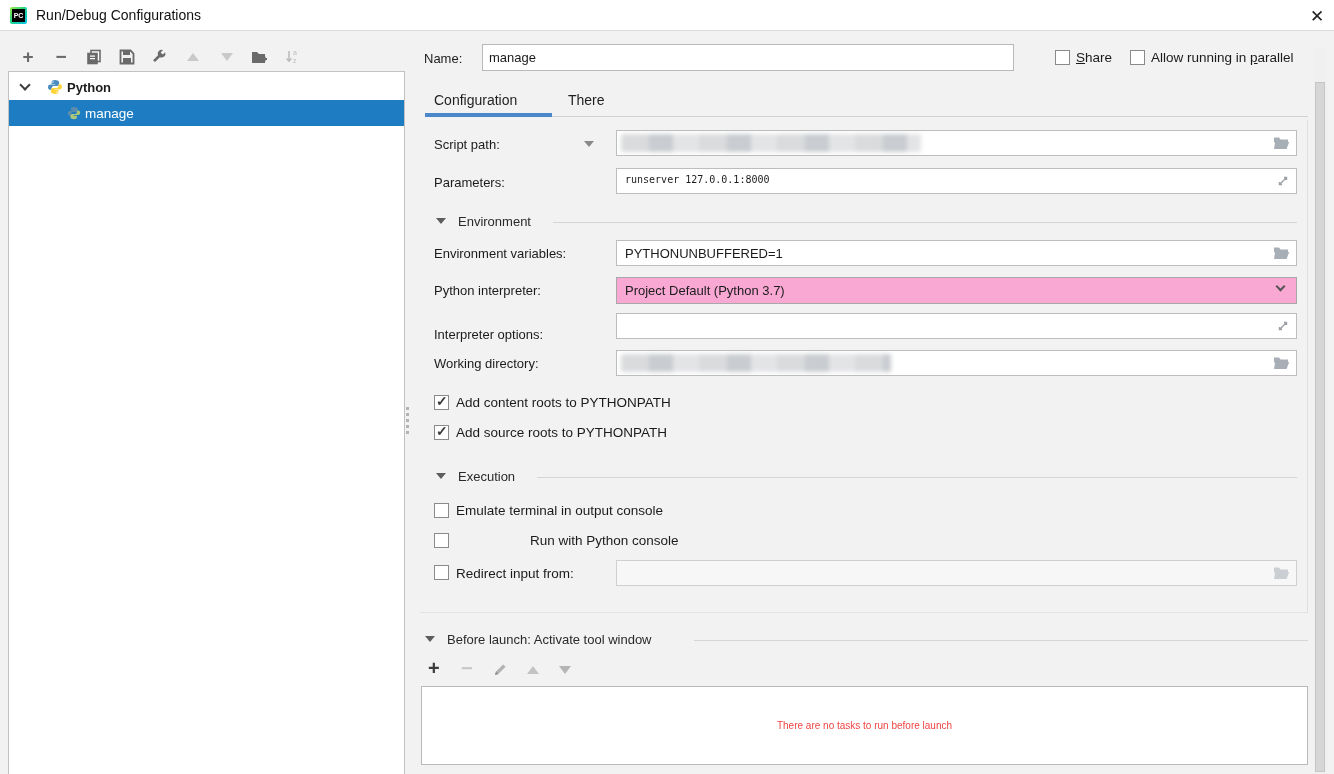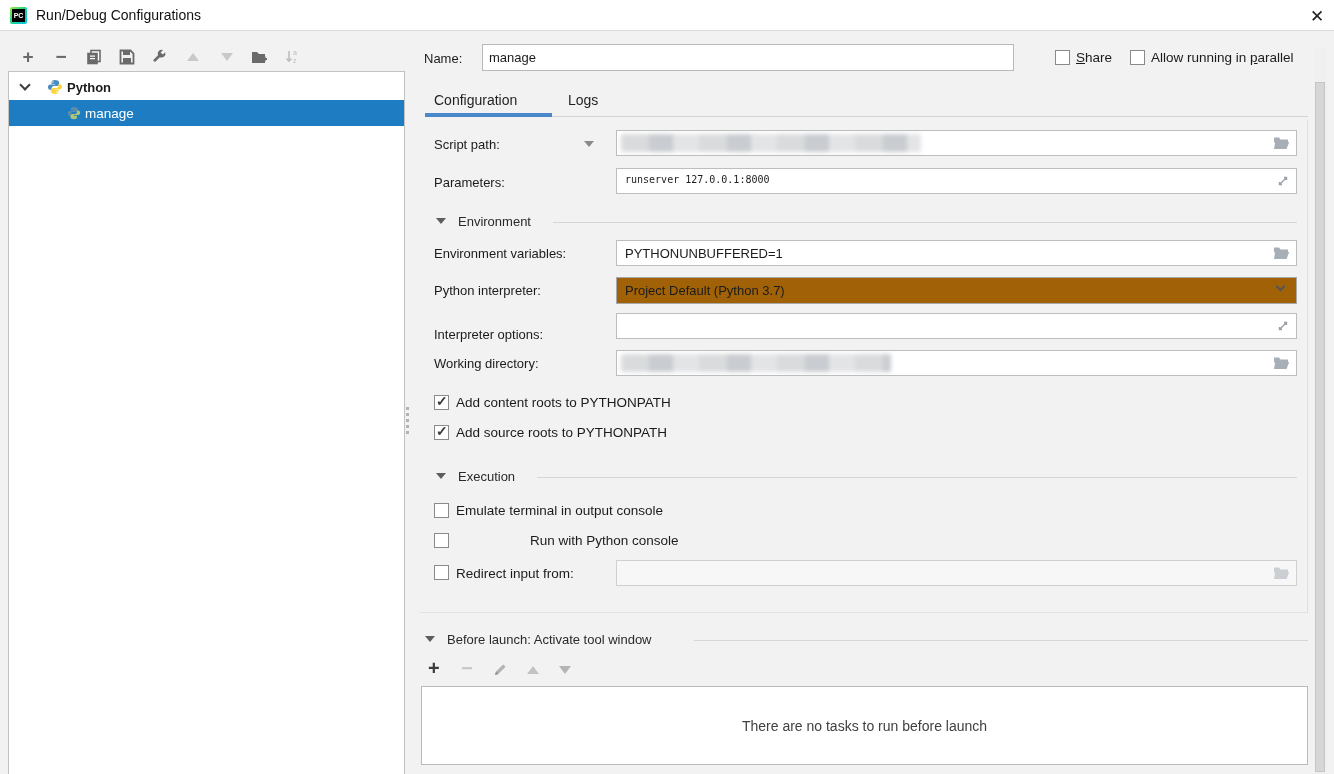--- a/index.html
+++ b/index.html
@@ -47,35 +47,35 @@
   .tab { font-size:14px; color:#1f1f1f; cursor:pointer; }
   .tab-underline { background:#4a88c9; height:4px; }
   .tab-baseline { background:#d2d2d2; height:1px; }
 
   
   .pane { left:420px; top:120px; width:888px; height:493px; border-right:1px solid #dfdfdf; border-bottom:1px solid #e3e3e3; }
   .field { position:absolute; left:616px; width:681px; height:26px; background:#fff; border:1px solid #bdbdbd; overflow:hidden; }
   .field.disabled { background:#f7f7f7; border-color:#d0d0d0; }
   .field .redact { position:absolute; top:3px; bottom:3px; left:4px; filter:blur(2px);
       background:repeating-linear-gradient(90deg,#d9dbdd 0 28px,#c9ccd0 28px 52px,#e3e4e6 52px 78px); border-radius:2px; }
-  .combo { position:absolute; left:616px; width:681px; height:27px; background:#a16207; border:1px solid #a8a8a8;
+  .combo { position:absolute; left:616px; width:681px; height:27px; background:#f9a8d4; border:1px solid #a8a8a8;
            font-size:13px; display:flex; align-items:center; padding:0 8px; color:#1b1b1b; }
   .combo .chev { border-color:#555; width:7px; height:7px; position:absolute; right:12px; top:9px; }
   .mono { font-family:"DejaVu Sans Mono", monospace; font-size:10px; }
   .f-icon { position:absolute; right:6px; top:5px; }
   .sec-tri { width:0; height:0; border-left:5px solid transparent; border-right:5px solid transparent; border-top:6px solid #5d5d5d; }
   .sec-line { position:absolute; height:1px; background:#d6d6d6; }
   .sec-title { font-size:13px; color:#2a2a2a; }
   .cb-label { font-size:13.5px; }
 
   
   .bl-glyph { font-size:20px; font-weight:bold; line-height:18px; }
   .task-box { left:421px; top:686px; width:887px; height:79px; background:#fff; border:1px solid #b9b9b9;
               display:flex; align-items:center; justify-content:center; }
-  .task-empty { font-size:14px; color:#404040; }
+  .task-empty { font-size:10px; color:#ef4444; }
 
   
   .scroll-track { left:1314px; top:48px; width:13px; height:726px; background:#f0f0f0; }
   .scroll-thumb { position:absolute; left:1px; top:34px; width:10px; height:690px; background:#d6d6d6; border:1px solid #c6c6c6; }
 
   svg { display:block; }
 </style>
 </head>
 <body>
 
@@ -164,21 +164,21 @@
   </div>
 
 <div class="abs lbl" style="left:424px; top:51px;">Name:</div>
 <input class="txt" style="left: 482px; top: 44px; width: 532px; height: 27px;" value="manage">
 <div class="abs cb-box" style="left:1055px; top:50px;"></div>
 <div class="abs lbl" style="left:1076px; top:50px; font-size:13.5px;text-align:center;"><span></span><span class="accel">S</span><span>hare</span></div>
 <div class="abs cb-box" style="left:1130px; top:50px;"></div>
 <div class="abs lbl" style="left:1151px; top:50px; font-size:13.5px;"><span>Allow running in </span><span class="accel">p</span><span>arallel</span></div>
 
 <div class="abs tab" style="left:434px; top:92px;">Configuration</div>
-<div class="abs tab" style="left:568px; top:92px;">Logs</div>
+<div class="abs tab" style="left:568px; top:92px;">There</div>
 <div class="abs tab-baseline" style="left:552px; top:116px; width:756px;"></div>
 <div class="abs tab-underline" style="left:425px; top:113px; width:127px;"></div>
 
 <div class="abs pane"></div>
 
 <div class="abs lbl" style="left:434px; top:137px;">Script path:</div>
 <div class="abs" style="left:584px; top:141px;">
     <div class="sec-tri" style="border-top-color:#8a8a8a;"></div>
   </div>
 <div class="field" style="top:130px;">

